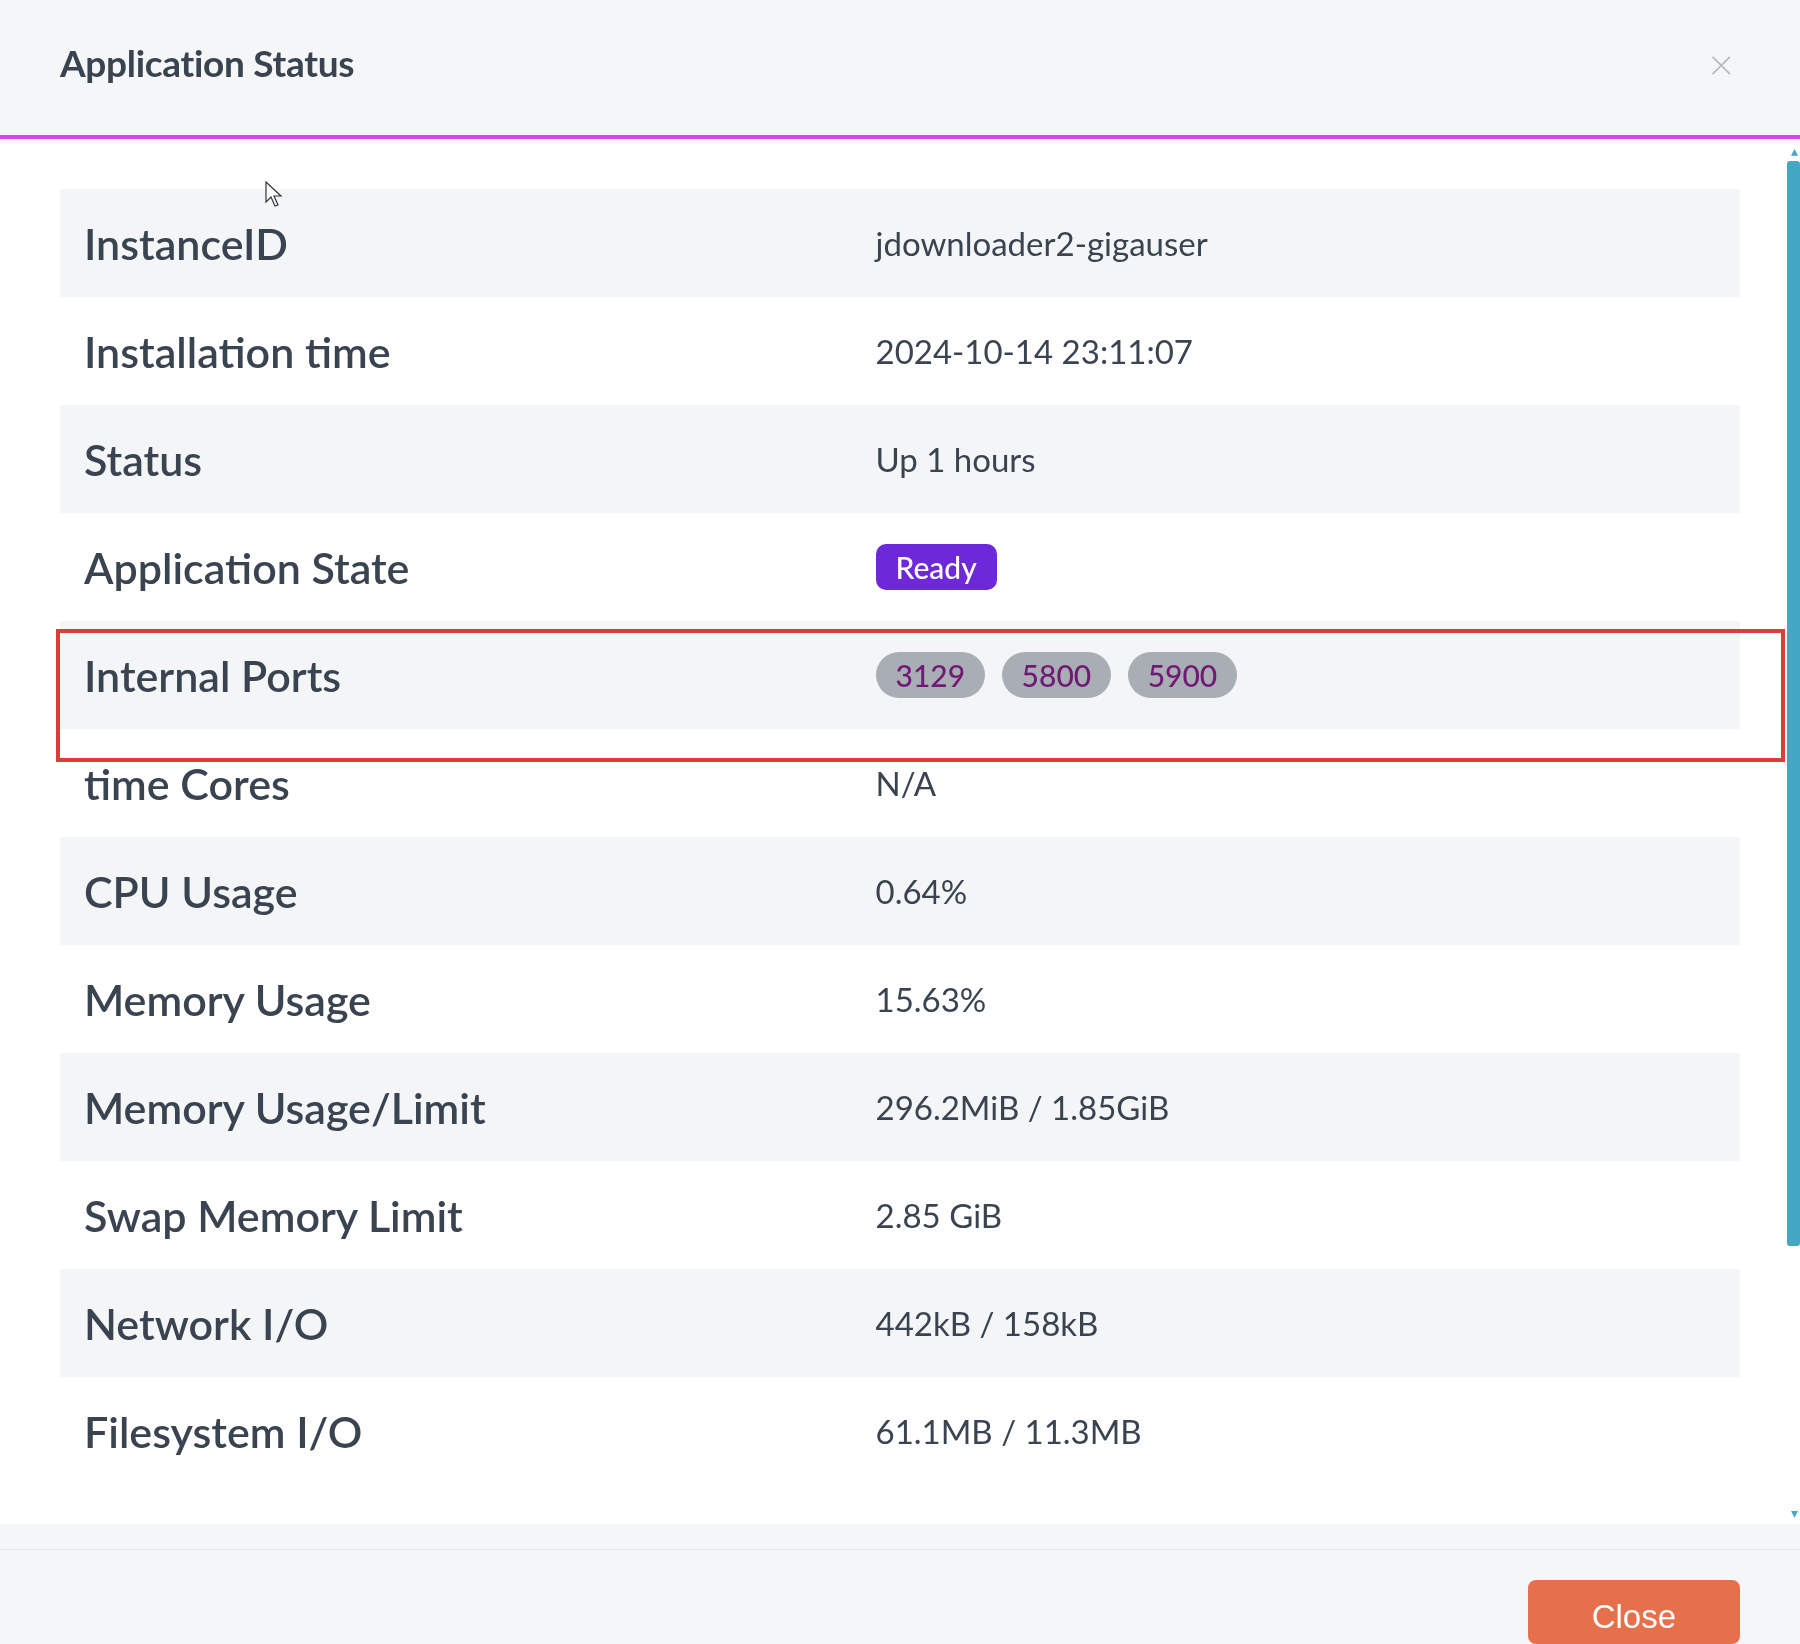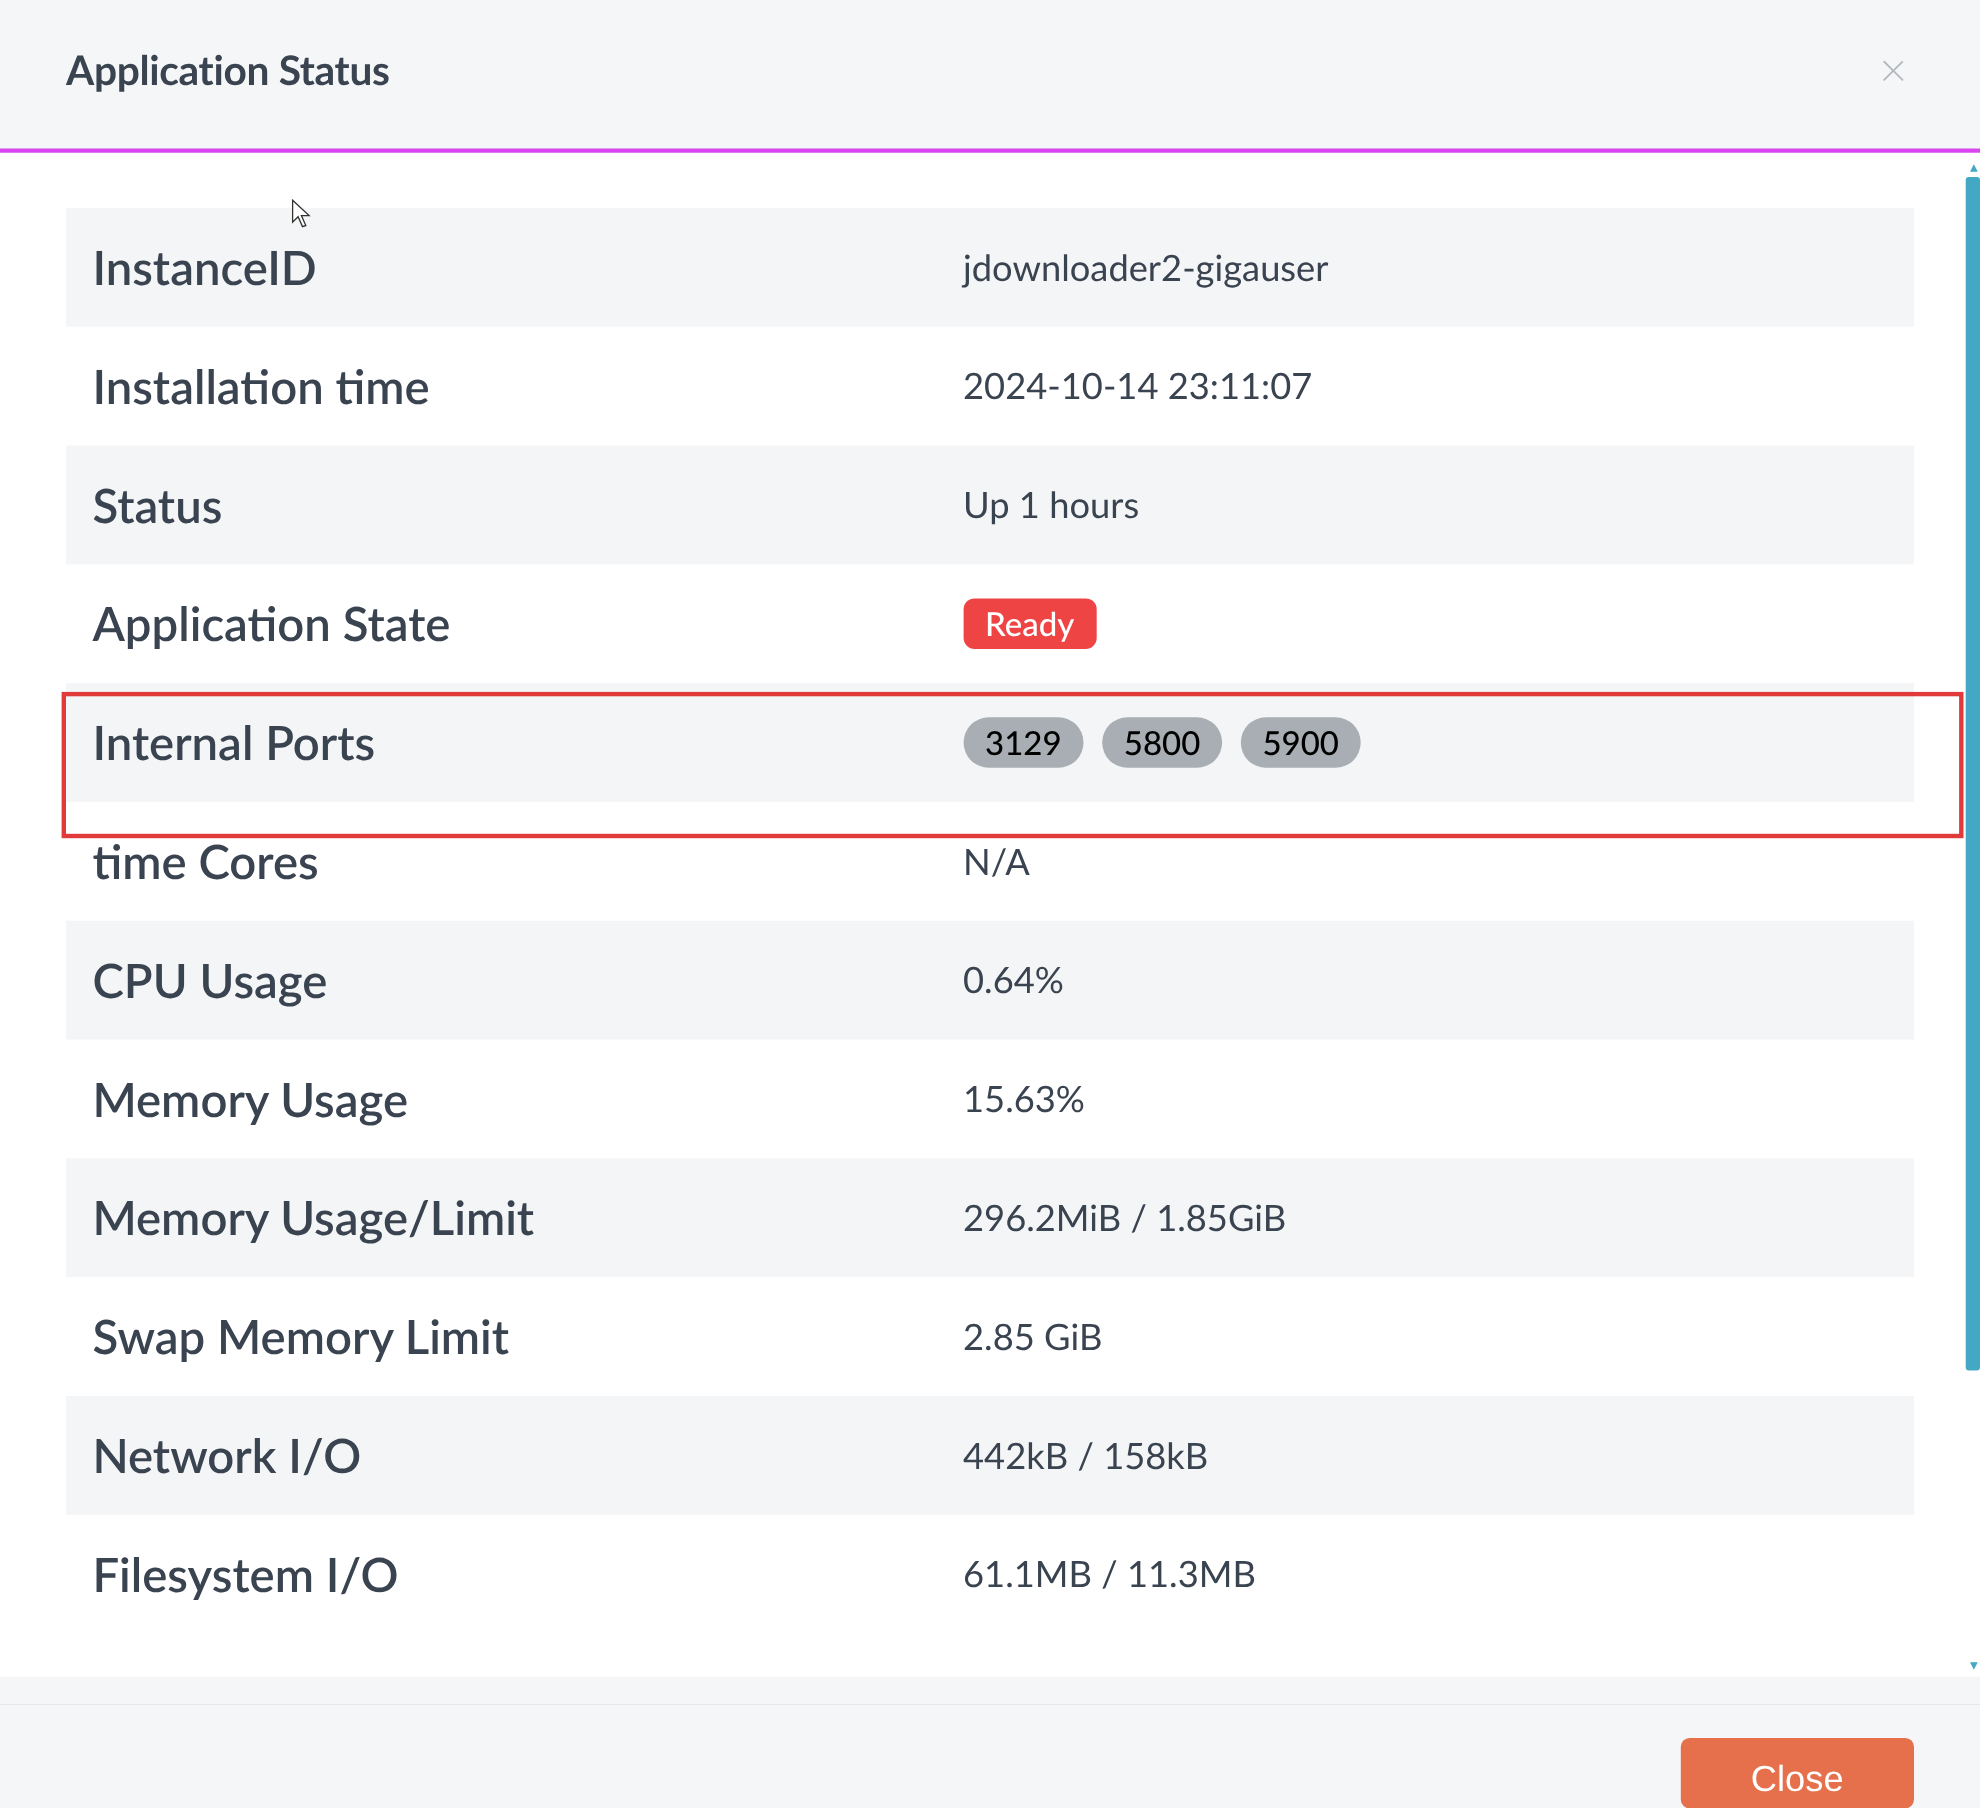--- a/index.html
+++ b/index.html
@@ -69,31 +69,31 @@
       color: #3a4350;
     }
     .status-value {
       flex: 1;
       font-size: 33px;
       font-weight: 400;
       color: #3a4350;
     }
     .badge-ready {
       display: inline-block;
-      background: #ef4444;
+      background: #6d28d9;
       color: #ffffff;
       font-size: 30px;
       font-weight: 500;
       padding: 5px 20px;
       border-radius: 10px;
     }
     .badge-port {
       display: inline-block;
       background: #a8aeb3;
-      color: #000000;
+      color: #701a75;
       font-size: 30px;
       font-weight: 500;
       padding: 5px 20px;
       border-radius: 24px;
       margin-right: 8px;
     }
     .highlight-box {
       position: absolute;
       border: 4px solid #e03a3a;
       pointer-events: none;

